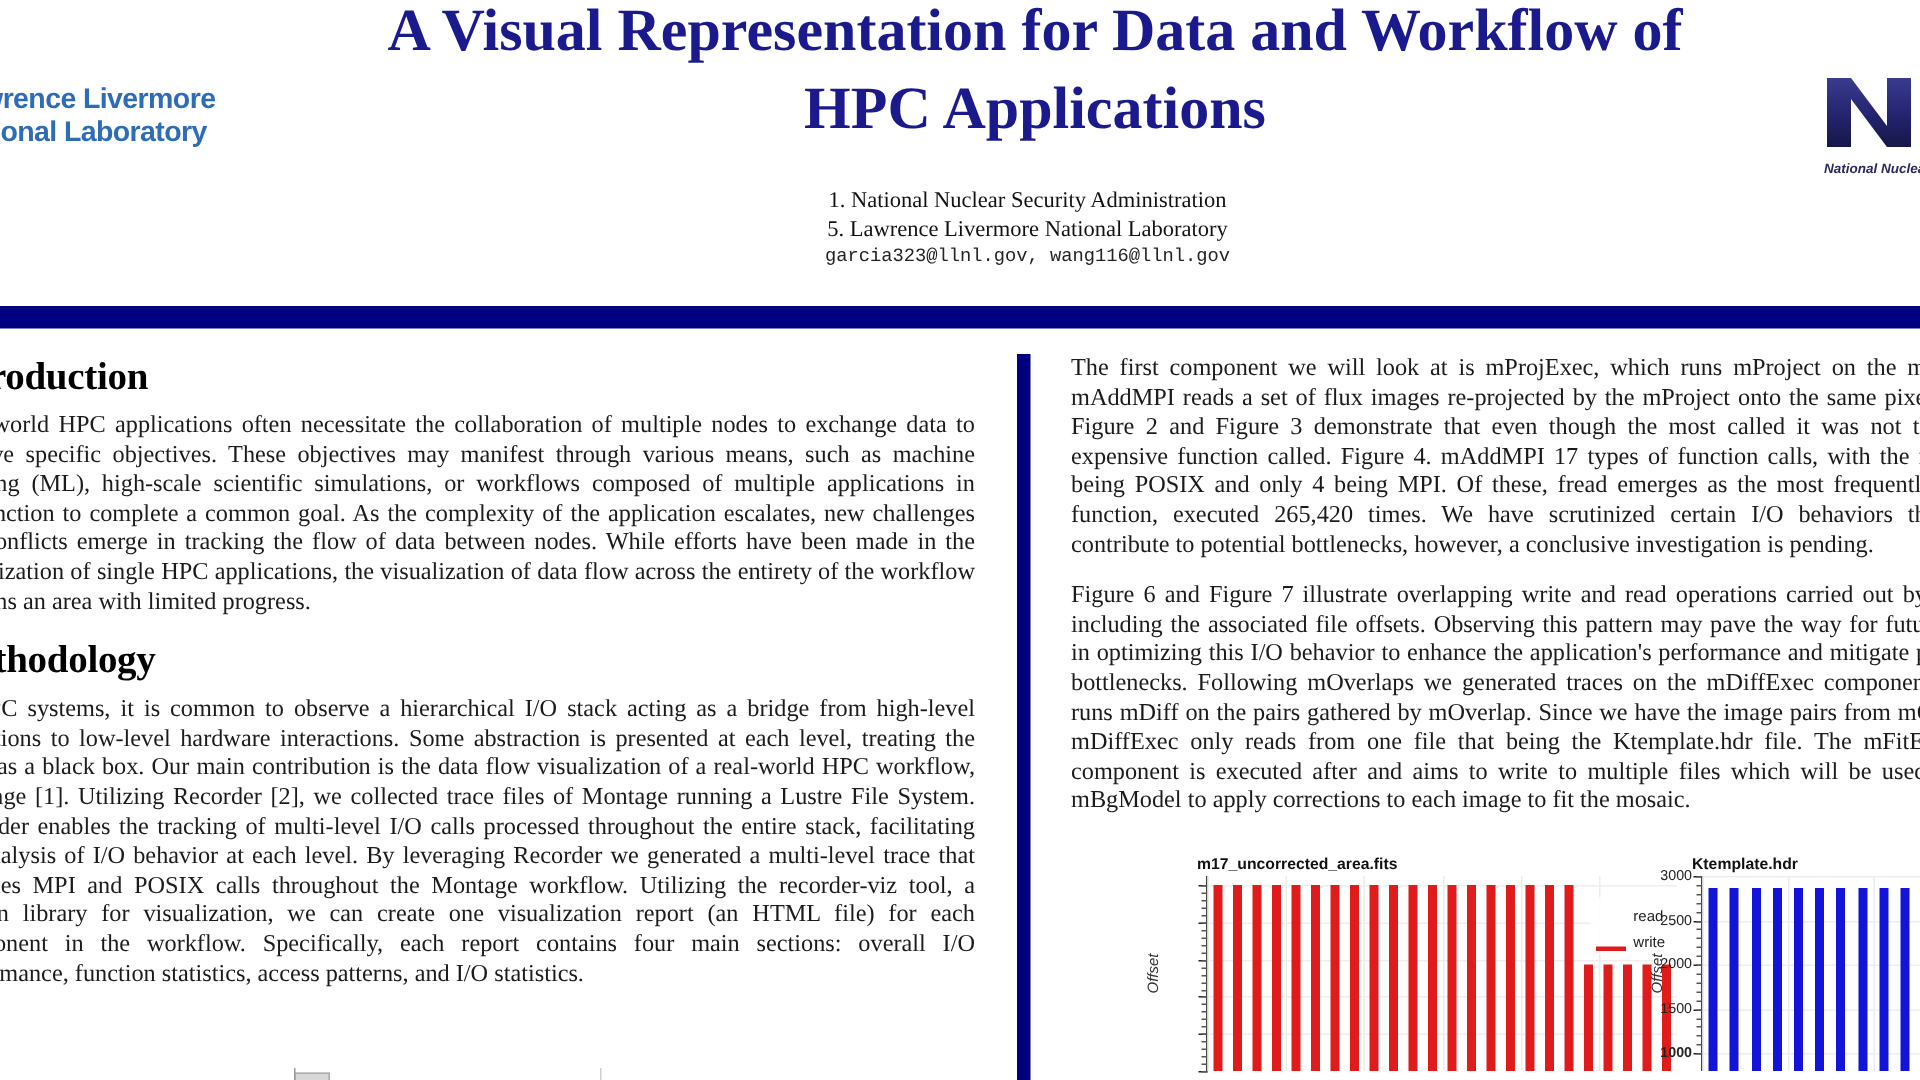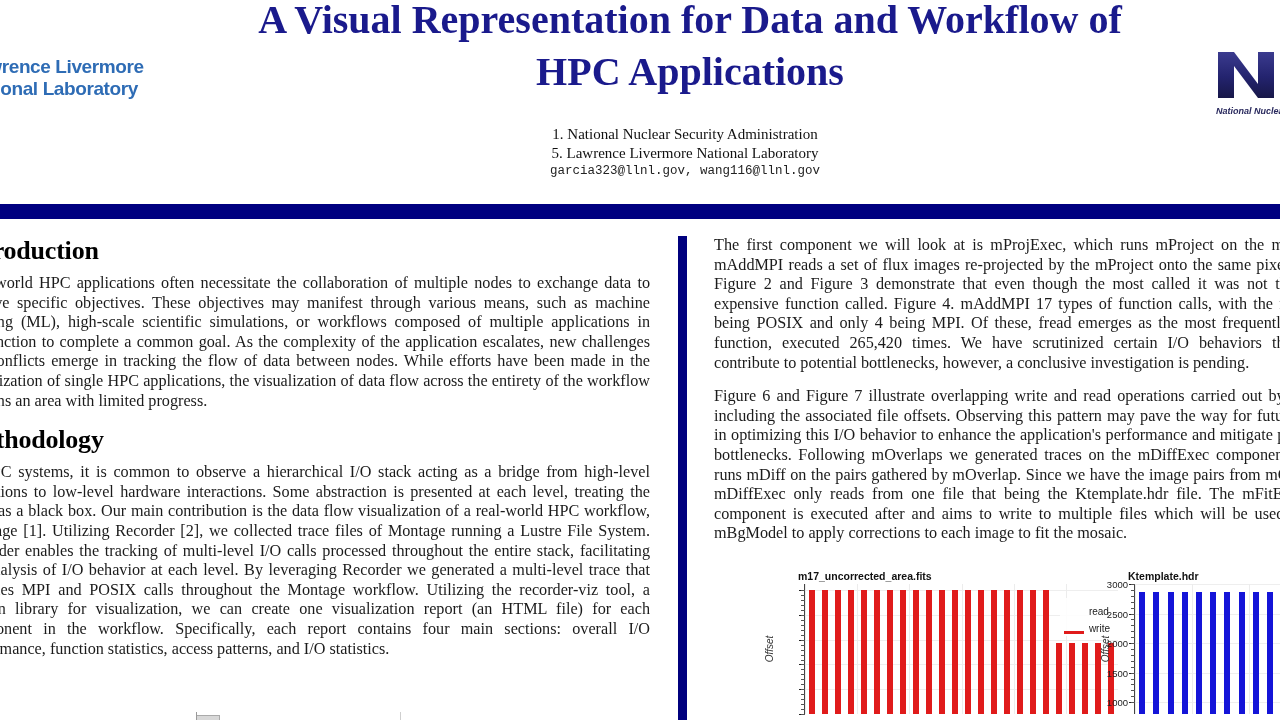--- a/index.html
+++ b/index.html
@@ -257,21 +257,21 @@
 
   <div class="chart" id="chart2">
     <div class="chart-title">Ktemplate.hdr</div>
     <div class="plot-wrap">
       <div class="ylabel">Offset</div>
       <div class="ticks" id="c2-ticks" style="width:40px;">
           <div class="t" style="top: 0px;">3000</div>
           <div class="t" style="top: 29.5455px;">2500</div>
           <div class="t" style="top: 59.0909px;">2000</div>
           <div class="t" style="top: 88.6364px;">1500</div>
-          <div class="t" style="top: 118.182px;">1000</div>
+          <div class="t" style="top: 118.182px; font-weight: bold;">1000</div>
         </div>
       <div class="axis" id="c2-axis" style="left:40px;">
           <div class="major" style="top: 0px;"></div>
           <div class="major" style="top: 29.5455px;"></div>
           <div class="major" style="top: 59.0909px;"></div>
           <div class="major" style="top: 88.6364px;"></div>
           <div class="major" style="top: 118.182px;"></div>
           <div class="minor" style="top: 118.182px;"></div>
           <div class="minor" style="top: 112.273px;"></div>
           <div class="minor" style="top: 106.364px;"></div>

